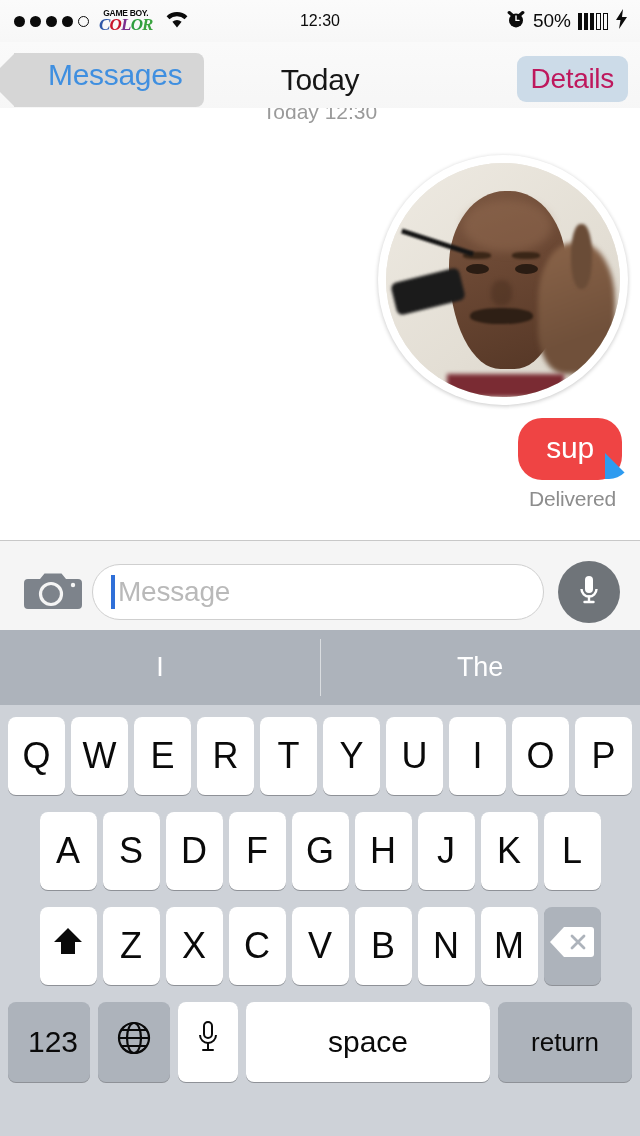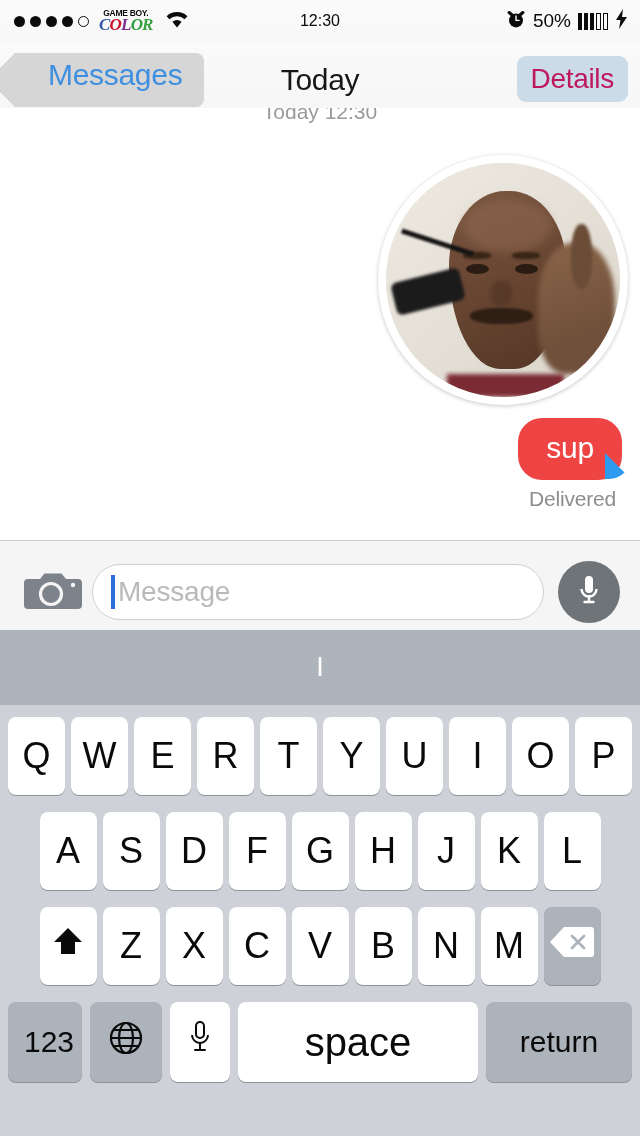--- a/index.html
+++ b/index.html
@@ -215,25 +215,25 @@
     box-shadow:0 1px 0 #8e9197;
     display:flex; align-items:center; justify-content:center;
     font-size:36px; color:#0a0a0a; font-weight:300; letter-spacing:0;
     cursor:pointer; user-select:none;
   }
   .krow.r2{ padding-left:0; }
   .key.shift{ width:82px; background:#ffffff; }
   .key.bksp{ width:82px; background:#adb3bb; }
   .krow.r4{ margin-bottom:0; padding:0 4px; }
   .krow.r4 .key{ margin:0 4px; height:80px; }
-  .key.num{ width:74px; background:#adb3bb; font-size:30px;padding-left:8px; }
+  .key.num{ width:82px; background:#adb3bb; font-size:30px;padding-left:8px; }
   .key.globe{ width:72px; background:#adb3bb; }
   .key.mic{ width:60px; background:#ffffff; }
-  .key.space{ flex:1; background:#ffffff; font-size:40px; }
-  .key.ret{ width:146px; background:#adb3bb; font-size:30px; }
+  .key.space{ flex:1; background:#ffffff; font-size:30px; }
+  .key.ret{ width:134px; background:#adb3bb; font-size:26px; }
 </style>
 </head>
 <body>
 
 <div class="status-bar">
   <div class="sb-left">
     <div class="sig-dots">
       <span class="dot"></span>
       <span class="dot"></span>
       <span class="dot"></span>
@@ -340,20 +340,23 @@
         <path d="M15 25.5 V31 M10.5 31 H19.5" stroke="#ffffff" stroke-width="2.4" stroke-linecap="round"></path>
       </svg>
     </span>
   </div>
 </div>
 
 <div class="predict-bar">
   <div class="predict-cell">
       <span>I</span>
     </div>
+  <div class="predict-cell">
+      <span>The</span>
+    </div>
 </div>
 
 <div class="keyboard">
 
   <div class="krow r1">
     <div class="key">
         <span>Q</span>
       </div>
     <div class="key">
         <span>W</span>

